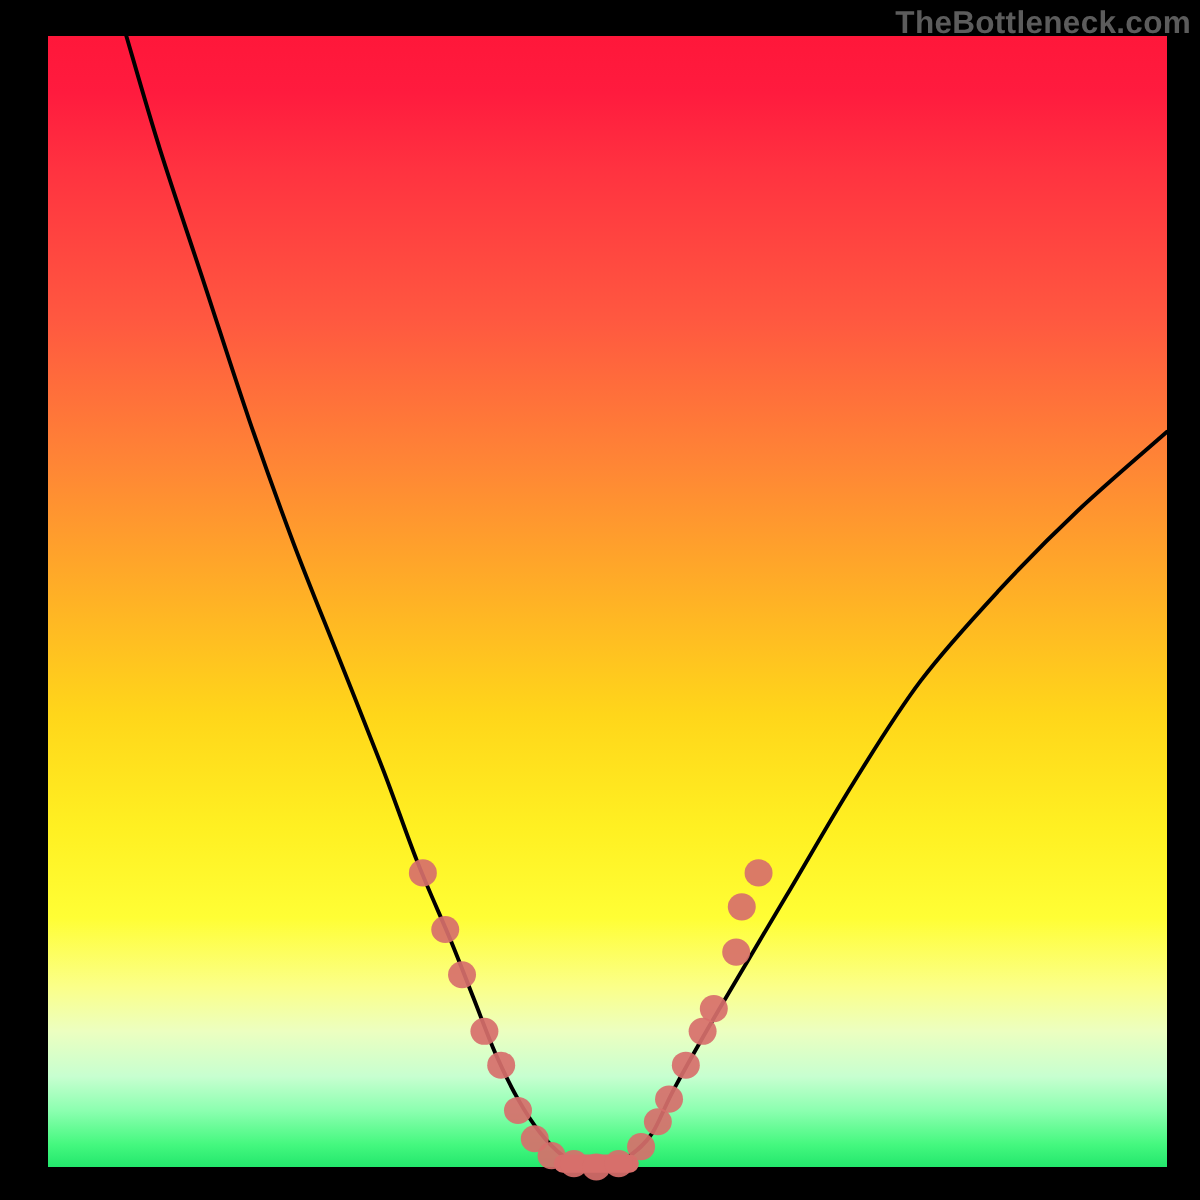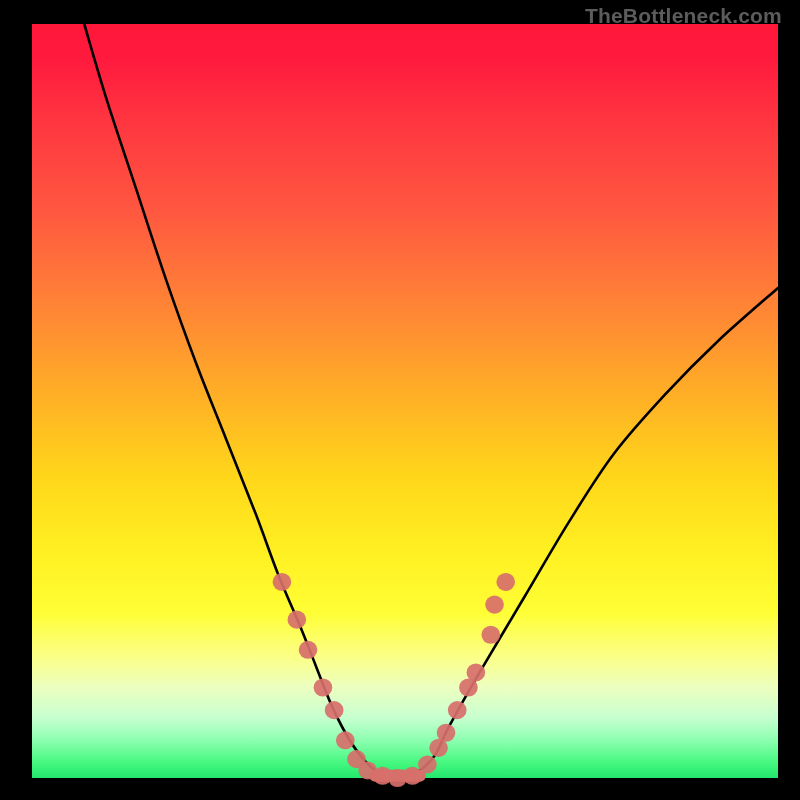--- a/index.html
+++ b/index.html
@@ -34,21 +34,21 @@
       #ecffc0 88%,
       #c7ffd0 92%,
       #8cffb0 95%,
       #45f87f 98%,
       #23e76c 100%
     );
   }
   .watermark {
     position: absolute;
     top: 4px;
-    right: 18px;
+    right: 6px;
     font-family: Arial, Helvetica, sans-serif;
     font-weight: 700;
     font-size: 21px;
     color: #5c5c5c;
     letter-spacing: 0.2px;
     z-index: 5;
   }
   svg.curve {
     position: absolute;
     inset: 0;

